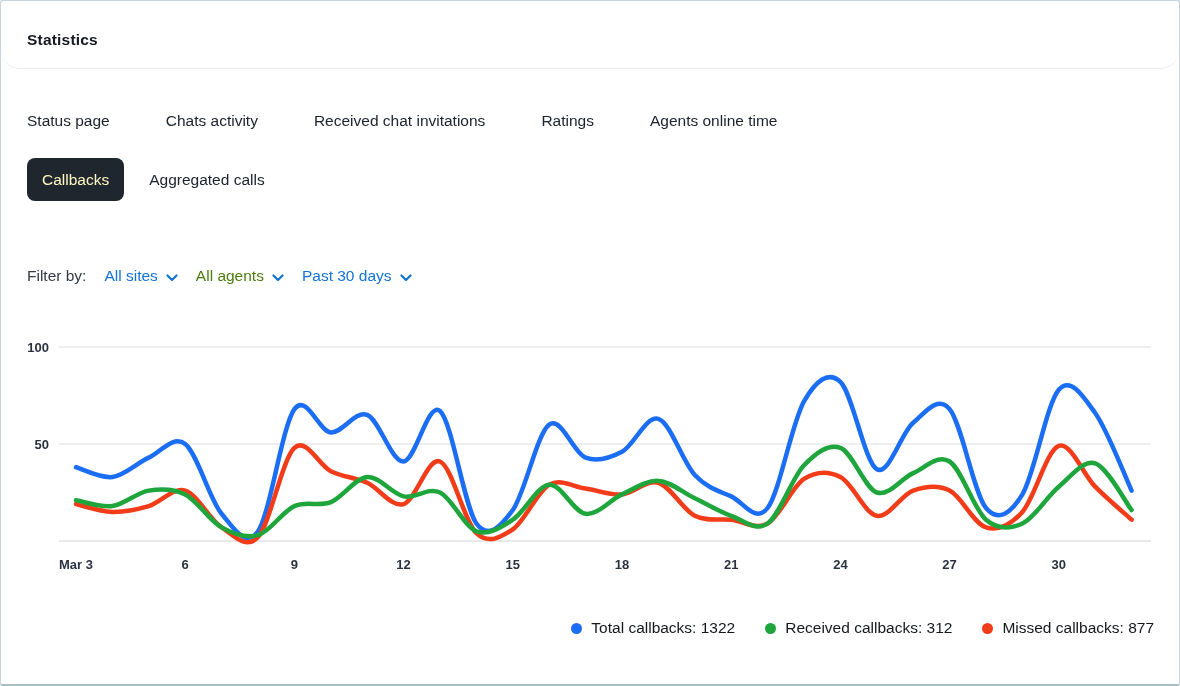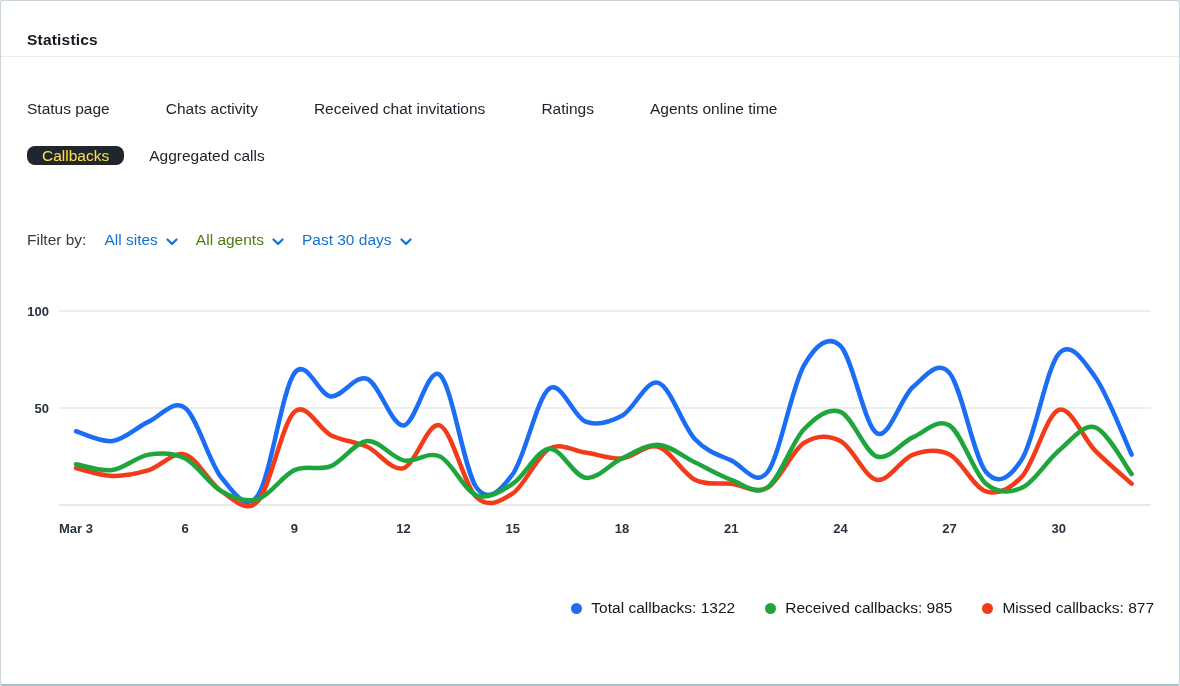--- a/index.html
+++ b/index.html
@@ -3,48 +3,48 @@
 <meta charset="utf-8">
 <style>
   * { box-sizing: border-box; margin: 0; padding: 0; }
   html,body { background:#eef1f2; }
   body { font-family: "Liberation Sans", "DejaVu Sans", sans-serif; }
   .page {
     width: 1180px; height: 686px; background:#ffffff;
     border: 1px solid #c9d4d8; border-bottom: 2px solid #a9bfc6;
     border-radius: 3px; overflow: hidden; position: relative;
   }
-  .page-header { height: 56px; border-bottom: 1px solid #ececec; padding: 30px 0 0 26px; }
+  .page-header { height: 68px; border-bottom: 1px solid #ececec; padding: 30px 0 0 26px; border-radius: 19px; }
   .page-title { font-size: 15.5px; font-weight: 700; color: #15191f; letter-spacing: .2px; }
 
   .tabs { margin: 42px 26px 0 26px; }
   .tabs-row { display: flex; align-items: center; }
   .tabs-row-1 { gap: 56px; }
   .tabs-row-2 { gap: 25px; margin-top: 28px; }
   .tab {
     font-size: 15.5px; color: #1b222c; line-height: 19px; white-space: nowrap;
     cursor: pointer; background: transparent; border: none; border-radius: 8px;
     font-family: inherit;
   }
-  .tab.active { color: #fde047; padding: 0 15px; font-weight: 400; }
+  .tab.active { color: #fef9c3; padding: 12px 15px; font-weight: 400; }
 
   .filters { margin: 66px 26px 16px 26px; display: flex; align-items: center; gap: 18px; }
   .filters-label { font-size: 15.5px; color: #333b46; }
   .filter-dd {
     display: inline-flex; align-items: center; gap: 8px; cursor: pointer;
     font-size: 15.5px; background: transparent; border: none; font-family: inherit;
   }
   .filter-dd .chev { display: inline-flex; margin-top: 3px; }
 
   .chart-wrap { margin-top: 40px; }
   svg { display: block; font-family: inherit; }
   .axis-label { font-size: 13px; font-weight: 700; }
 
   .legend { margin-top: 44px; display: flex; justify-content: flex-end; align-items: center; gap: 30px; padding-right: 25px; }
-  .legend-item { display: inline-flex; align-items: center; gap: 9px; margin-top: 16px; }
+  .legend-item { display: inline-flex; align-items: center; gap: 9px; }
   .legend-dot { width: 11px; height: 11px; border-radius: 50%; display: inline-block; }
   .legend-text { font-size: 15.5px; color: #14181d; }
 </style>
 </head>
 <body>
 
 <div class="page">
   <div class="page-header">
     <div class="page-title">Statistics</div>
   </div>
@@ -114,20 +114,20 @@
       </svg>
   </div>
 
   <div class="legend">
       <span class="legend-item">
         <span class="legend-dot" style="background: rgb(27, 110, 243);"></span>
         <span class="legend-text">Total callbacks: 1322</span>
       </span>
       <span class="legend-item">
         <span class="legend-dot" style="background: rgb(30, 165, 60);"></span>
-        <span class="legend-text">Received callbacks: 985</span>
+        <span class="legend-text">Received callbacks: 312</span>
       </span>
       <span class="legend-item">
         <span class="legend-dot" style="background: rgb(242, 60, 25);"></span>
         <span class="legend-text">Missed callbacks: 877</span>
       </span>
     </div>
 </div>
 
 </body></html>

